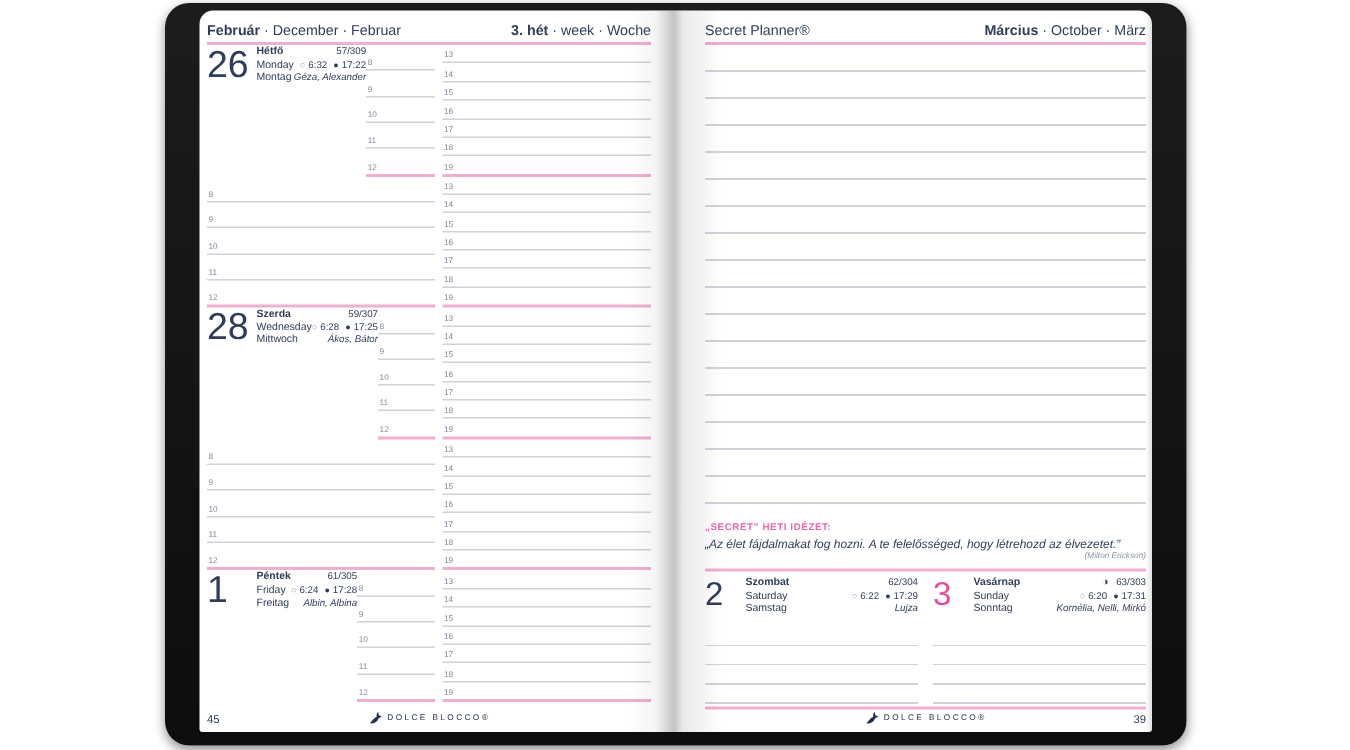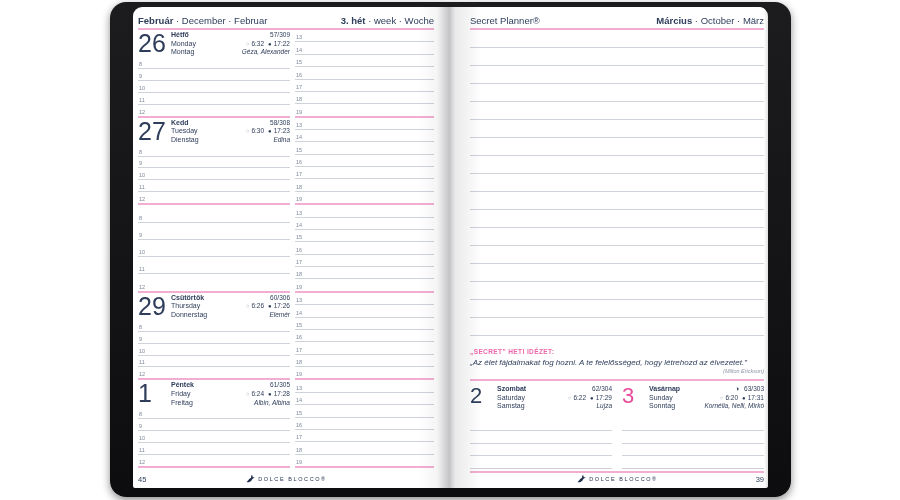--- a/index.html
+++ b/index.html
@@ -22,21 +22,21 @@
   .ph-l { left:5px; right:16px; }
   .ph-r { left:20px; right:4px; }
   .bold { font-weight:bold; }
   .rule-pink { position:absolute; border-top:2px solid #f2aed2; }
   .rule-head-l { left:5px; right:16px; top:21px; }
   .rule-head-r { left:20px; right:4px; top:21px; }
 
   
   .days { position:absolute; left:5px; right:16px; top:23px; bottom:20px; display:flex; flex-direction:column; }
   .day-block { flex:1; position:relative; }
-  .col-left  { position:absolute; left:0; top:0; bottom:0; width:152px; display:flex; flex-direction:column; }
+  .col-left  { position:absolute; left:0; top:0; bottom:0; width:152px; display:flex; flex-direction:row; }
   .col-right { position:absolute; left:157px; right:0; top:0; bottom:0; display:flex; flex-direction:column; }
   .day-head { height:27px; display:flex; }
   .slots { flex:1; display:flex; flex-direction:column; }
   .slot { flex:1; position:relative; border-bottom:1px solid #ced3da; }
   .slot span { position:absolute; left:1px; bottom:1px; font-size:5.5px; color:#7d879b; }
   .slot-pink { border-bottom:2px solid #f2aed2; }
 
   .day-num { font-size:25px; line-height:26px; width:33px; color:#2e3d5a; }
   .day-names { display:flex; flex-direction:column; font-size:7px; line-height:8.6px; padding-top:1px; }
   .dn-hu { font-weight:bold; }
@@ -148,82 +148,20 @@
               </div>
               <div class="slot slot-pink">
                 <span>19</span>
               </div>
             </div>
           </div>
       </div>
 
       <div class="day-block">
         <div class="col-left">
-          <div class="day-head">
-            <div class="day-num">27</div>
-            <div class="day-names">
-              <span class="dn-hu">Kedd</span>
-              <span>Tuesday</span>
-              <span>Dienstag</span>
-            </div>
-            <div class="day-info">
-              <div>58/308</div>
-              <div class="di-sun">
-                <span class="ic-rise">○</span><span class="t">6:30</span><span class="ic-set">●</span><span class="t">17:23</span>
-              </div>
-              <div class="di-names">Edina</div>
-            </div>
-          </div>
-          <div class="slots">
-              <div class="slot">
-                <span>8</span>
-              </div>
-              <div class="slot">
-                <span>9</span>
-              </div>
-              <div class="slot">
-                <span>10</span>
-              </div>
-              <div class="slot">
-                <span>11</span>
-              </div>
-              <div class="slot slot-pink">
-                <span>12</span>
-              </div>
-            </div>
-        </div>
-        <div class="col-right">
-            <div class="slots">
-              <div class="slot">
-                <span>13</span>
-              </div>
-              <div class="slot">
-                <span>14</span>
-              </div>
-              <div class="slot">
-                <span>15</span>
-              </div>
-              <div class="slot">
-                <span>16</span>
-              </div>
-              <div class="slot">
-                <span>17</span>
-              </div>
-              <div class="slot">
-                <span>18</span>
-              </div>
-              <div class="slot slot-pink">
-                <span>19</span>
-              </div>
-            </div>
-          </div>
-      </div>
-
-      <div class="day-block">
-        <div class="col-left">
           <div class="slots">
               <div class="slot">
                 <span>8</span>
               </div>
               <div class="slot">
                 <span>9</span>
               </div>
               <div class="slot">
                 <span>10</span>
               </div>
@@ -258,34 +196,81 @@
               <div class="slot slot-pink">
                 <span>19</span>
               </div>
             </div>
           </div>
       </div>
 
       <div class="day-block">
         <div class="col-left">
           <div class="day-head">
-            <div class="day-num">29</div>
+            <div class="day-num">28</div>
             <div class="day-names">
-              <span class="dn-hu">Csütörtök</span>
-              <span>Thursday</span>
-              <span>Donnerstag</span>
+              <span class="dn-hu">Szerda</span>
+              <span>Wednesday</span>
+              <span>Mittwoch</span>
             </div>
             <div class="day-info">
-              <div>60/306</div>
+              <div>59/307</div>
               <div class="di-sun">
-                <span class="ic-rise">○</span><span class="t">6:26</span><span class="ic-set">●</span><span class="t">17:26</span>
-              </div>
-              <div class="di-names">Elemér</div>
-            </div>
-          </div>
+                <span class="ic-rise">○</span><span class="t">6:28</span><span class="ic-set">●</span><span class="t">17:25</span>
+              </div>
+              <div class="di-names">Ákos, Bátor</div>
+            </div>
+          </div>
+          <div class="slots">
+              <div class="slot">
+                <span>8</span>
+              </div>
+              <div class="slot">
+                <span>9</span>
+              </div>
+              <div class="slot">
+                <span>10</span>
+              </div>
+              <div class="slot">
+                <span>11</span>
+              </div>
+              <div class="slot slot-pink">
+                <span>12</span>
+              </div>
+            </div>
+        </div>
+        <div class="col-right">
+            <div class="slots">
+              <div class="slot">
+                <span>13</span>
+              </div>
+              <div class="slot">
+                <span>14</span>
+              </div>
+              <div class="slot">
+                <span>15</span>
+              </div>
+              <div class="slot">
+                <span>16</span>
+              </div>
+              <div class="slot">
+                <span>17</span>
+              </div>
+              <div class="slot">
+                <span>18</span>
+              </div>
+              <div class="slot slot-pink">
+                <span>19</span>
+              </div>
+            </div>
+          </div>
+      </div>
+
+      <div class="day-block">
+        <div class="col-left">
           <div class="slots">
               <div class="slot">
                 <span>8</span>
               </div>
               <div class="slot">
                 <span>9</span>
               </div>
               <div class="slot">
                 <span>10</span>
               </div>

